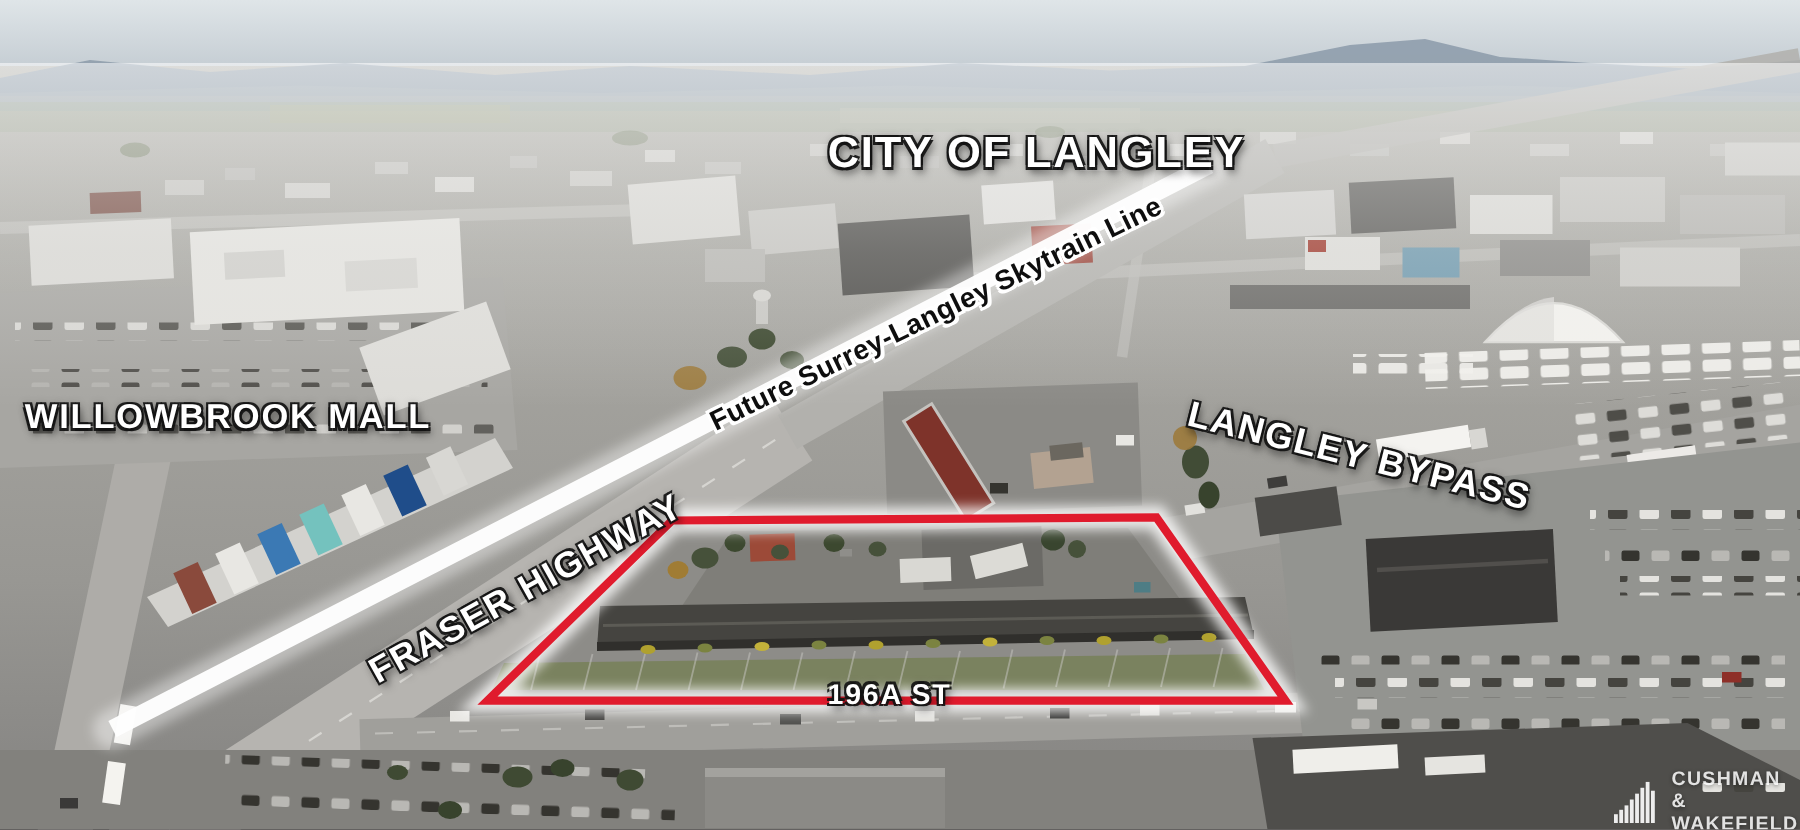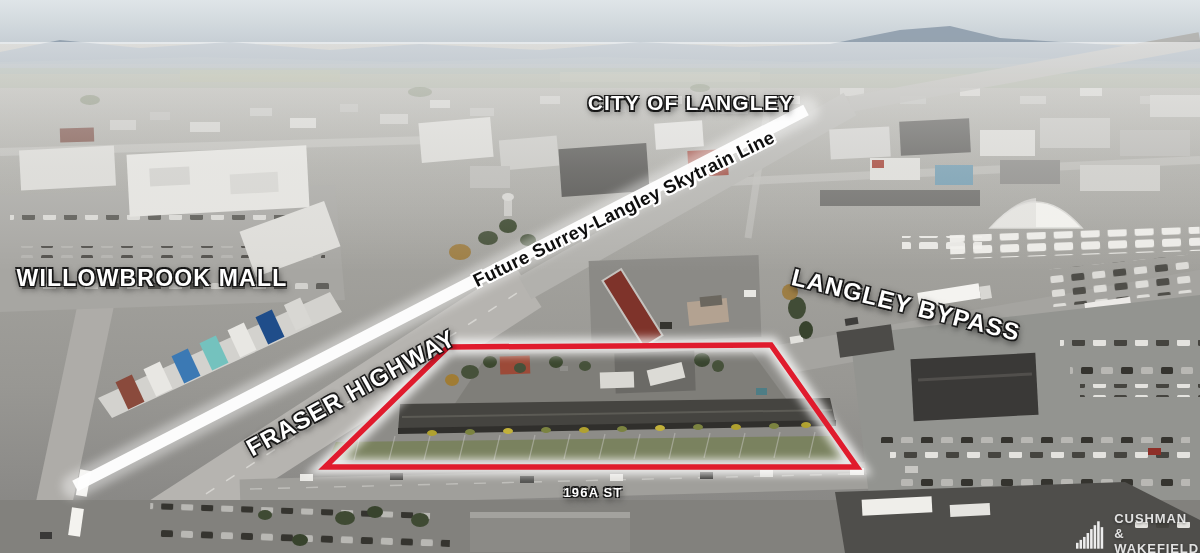--- a/index.html
+++ b/index.html
@@ -10,25 +10,25 @@
   #photo-svg{position:absolute;left:0;top:0;width:1200px;height:553px;display:block;}
   .label{
     position:absolute;color:#fff;font-weight:700;white-space:nowrap;
     letter-spacing:1.2px;
     transform:translate(-50%,-50%) rotate(var(--rot,0deg));
     text-shadow:
       -1.5px -1.5px 0 rgba(18,18,18,.92), 1.5px -1.5px 0 rgba(18,18,18,.92),
       -1.5px  1.5px 0 rgba(18,18,18,.92), 1.5px  1.5px 0 rgba(18,18,18,.92),
       0 0 6px rgba(0,0,0,.35), 2px 4px 6px rgba(0,0,0,.55);
   }
-  #lbl-city    {left:691px;top:103px;font-size:21px;}
+  #lbl-city    {left:691px;top:103px;font-size:29px;}
   #lbl-mall    {left:143px;top:278px;font-size:23px;padding-left:18px;}
   #lbl-bypass  {left:906px;top:305px;font-size:24px;--rot:14deg;}
   #lbl-highway {left:351px;top:393px;font-size:24px;--rot:-29deg;}
-  #lbl-street  {left:593px;top:492px;font-size:13px;}
+  #lbl-street  {left:593px;top:464px;font-size:19px;}
   #lbl-skytrain{
     left:624px;top:209px;font-size:18.5px;--rot:-26deg;
     color:#0e0e0e;letter-spacing:.4px;
     text-shadow:
       -2px -2px 0 #fff, 2px -2px 0 #fff, -2px 2px 0 #fff, 2px 2px 0 #fff,
       -2px 0 0 #fff, 2px 0 0 #fff, 0 -2px 0 #fff, 0 2px 0 #fff;
   }
   #brand{
     position:absolute;left:1076px;top:512px;display:flex;align-items:center;gap:7px;
     color:rgba(255,255,255,.85);text-shadow:0 1px 3px rgba(0,0,0,.45);

